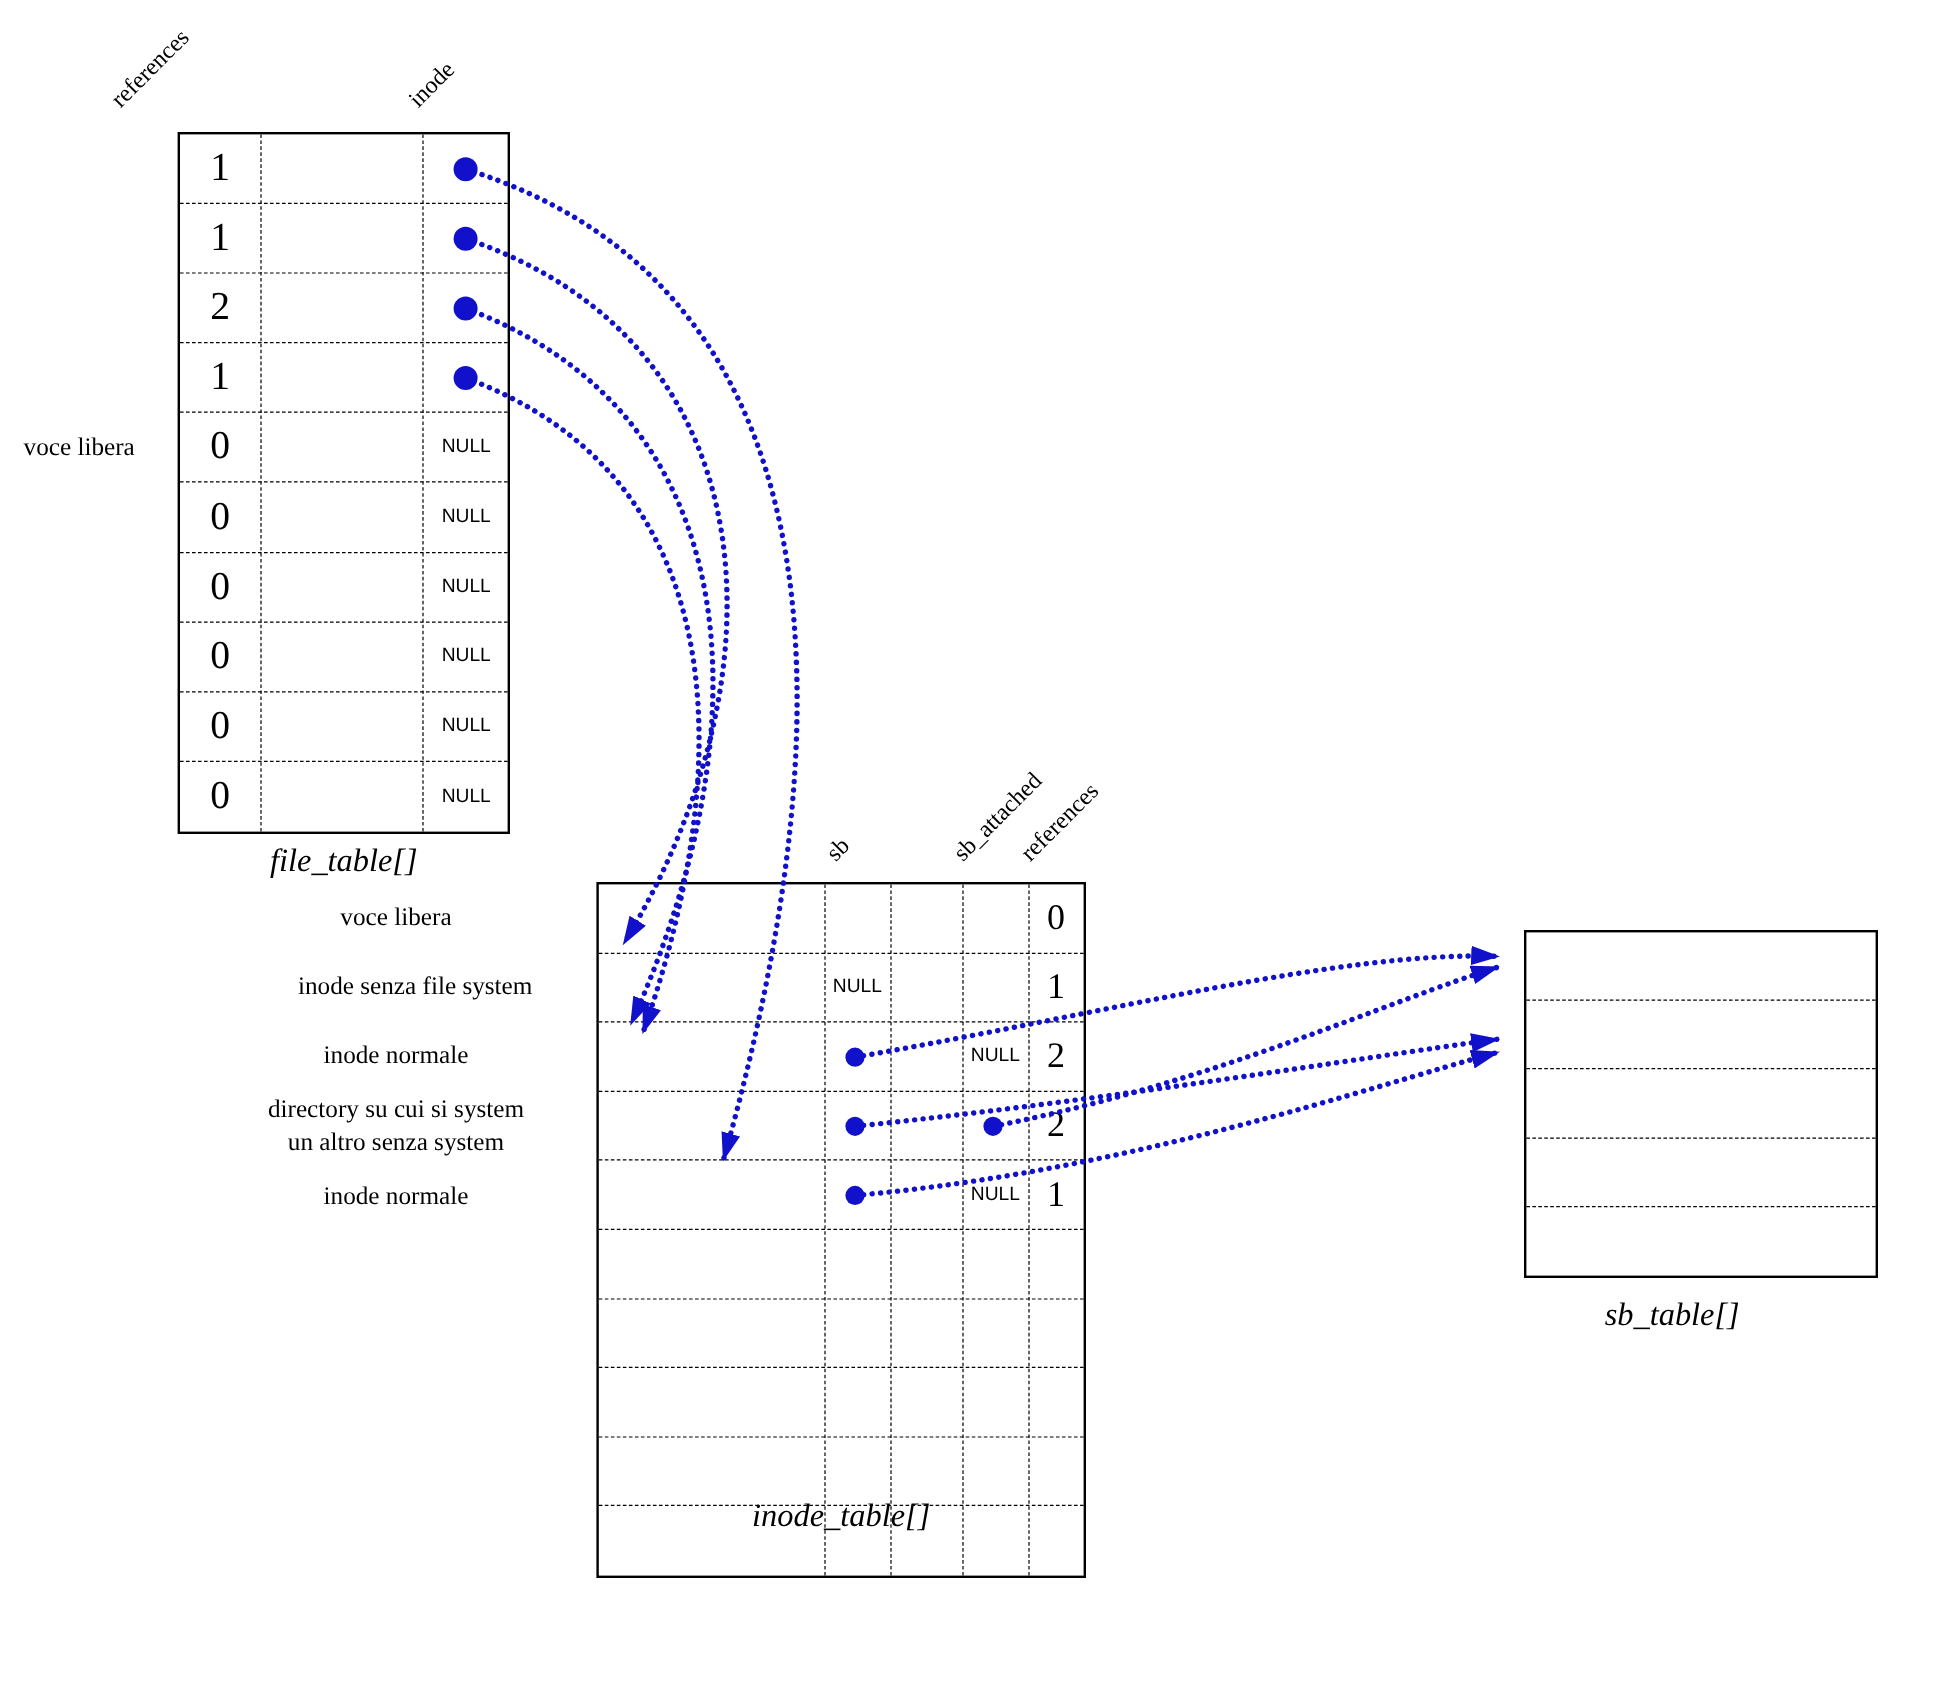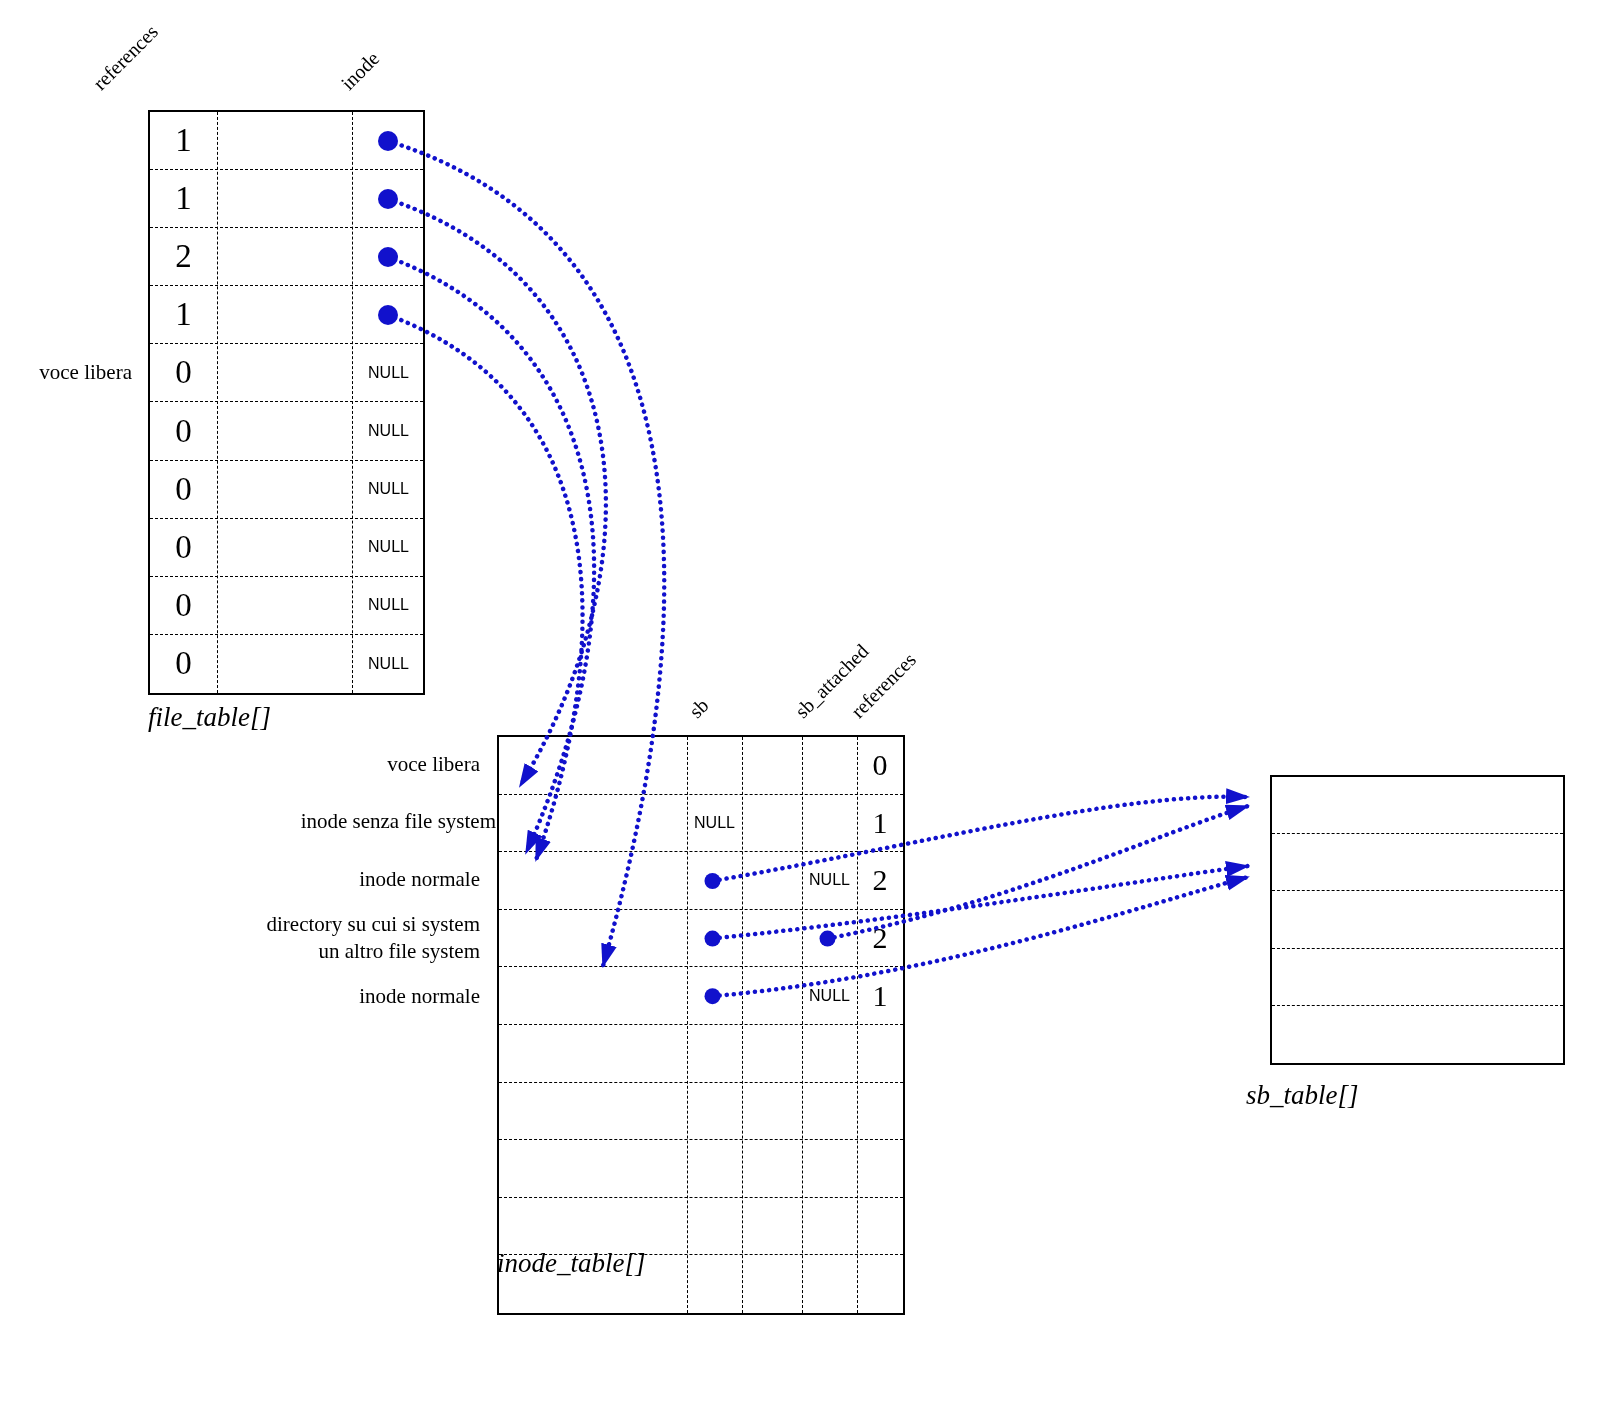--- a/index.html
+++ b/index.html
@@ -11,23 +11,23 @@
   .row.last{border-bottom:none;}
   .vline{position:absolute;top:0;bottom:0;width:0;border-left:1px dashed #000;}
 
   .cell{position:absolute;top:0;height:100%;display:flex;align-items:center;justify-content:center;}
   .refscell{font-size:33px;}
   .nulltext{font-family:"Liberation Sans", sans-serif;font-size:16px;}
 
   .rothead{position:absolute;transform:rotate(-45deg);transform-origin:0% 100%;
            font-size:20px;line-height:22px;white-space:nowrap;}
 
-  .sidelabel{position:absolute;text-align:right;font-size:21px;line-height:27px;white-space:nowrap;}
-
-  .caption{position:absolute;font-style:italic;font-size:27px;text-align:left;}
+  .sidelabel{position:absolute;text-align:center;font-size:21px;line-height:27px;white-space:nowrap;}
+
+  .caption{position:absolute;font-style:italic;font-size:27px;text-align:center;}
 
   
   #file-table{left:148px;top:110px;width:277px;height:585px;}
   #file-table .row{height:58.1px;}
   #file-table .refscell{left:0;width:67px;}
   #file-table .inodecell{left:202px;width:73px;}
 
   
   #inode-table{left:497px;top:735px;width:408px;height:580px;}
   #inode-table .row{height:57.6px;}
@@ -116,21 +116,21 @@
 
   <div class="rothead" style="left:700px;top:700px">sb</div>
   <div class="rothead" style="left:806px;top:700px">sb_attached</div>
   <div class="rothead" style="left:862px;top:700px">references</div>
 
   <div class="sidelabel" style="left:180px;width:300px;top:751px">voce libera</div>
   <div class="sidelabel" style="left:196px;width:300px;top:808px">inode senza file system</div>
   <div class="sidelabel" style="left:180px;width:300px;top:866px">inode normale</div>
   <div class="sidelabel" style="left:180px;width:300px;top:911px">
     <div>directory su cui si system</div>
-    <div>un altro file system</div>
+    <div>un altro senza system</div>
   </div>
   <div class="sidelabel" style="left:180px;width:300px;top:983px">inode normale</div>
 
   <div id="inode-table" class="tablebox">
     <div class="vline" style="left:188px"></div>
     <div class="vline" style="left:243px"></div>
     <div class="vline" style="left:303px"></div>
     <div class="vline" style="left:358px"></div>
 
     <div class="row">

